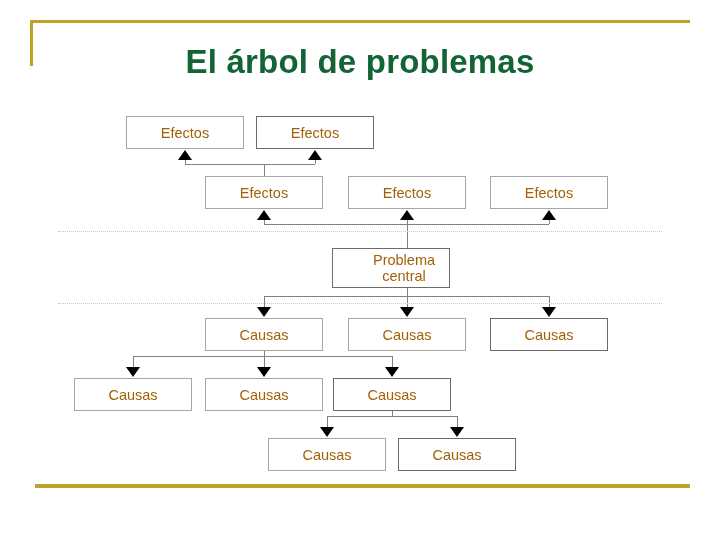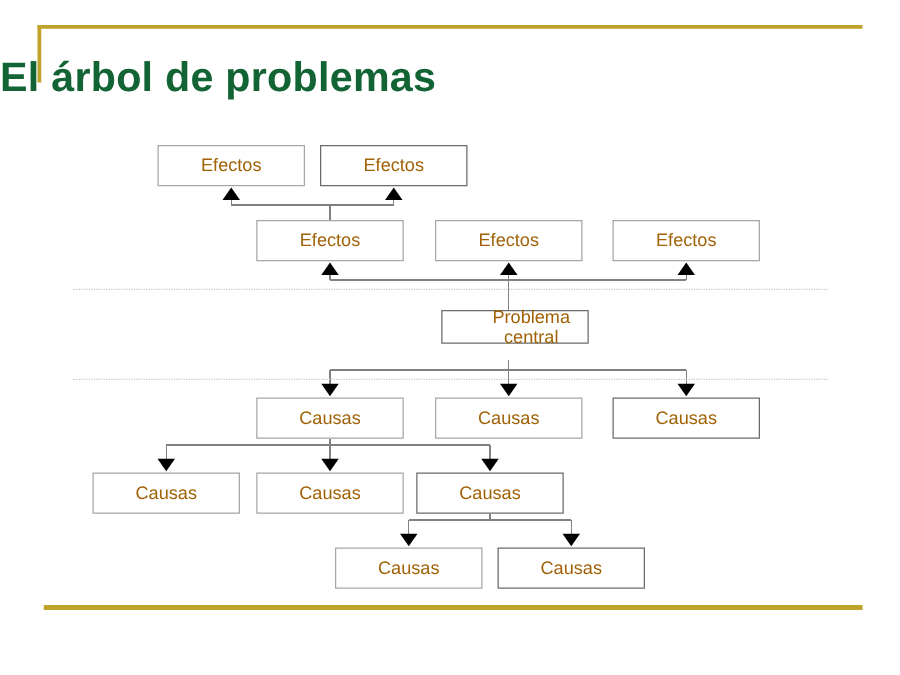--- a/index.html
+++ b/index.html
@@ -47,20 +47,21 @@
     height: 4px;
     background: #bfa22a;
   }
 
   
   #title {
     position: absolute;
     left: 0;
     top: 42px;
     width: 720px;
+    text-align: center;
     color: #136434;
     font-size: 33px;
     font-weight: bold;
     letter-spacing: 0.2px;
     line-height: 40px;
   }
 
   
   #diagram {
     position: absolute;
@@ -148,21 +149,21 @@
         <polygon points="327,437 320,427 334,427" fill="#000000"></polygon>
         <line x1="457" y1="416" x2="457" y2="427" stroke="#808080" stroke-width="1" shape-rendering="crispEdges"></line>
         <polygon points="457,437 450,427 464,427" fill="#000000"></polygon>
       </svg>
     <div id="nodes">
         <div class="node" style="left: 126px; top: 116px; width: 118px; height: 33px;">Efectos</div>
         <div class="node strong" style="left: 256px; top: 116px; width: 118px; height: 33px;">Efectos</div>
         <div class="node" style="left: 205px; top: 176px; width: 118px; height: 33px;">Efectos</div>
         <div class="node" style="left: 348px; top: 176px; width: 118px; height: 33px;">Efectos</div>
         <div class="node" style="left: 490px; top: 176px; width: 118px; height: 33px;">Efectos</div>
-        <div class="node strong" style="left: 353px; top: 248px; width: 118px; height: 27px; padding-left: 26px;">Problema
+        <div class="node strong" style="left: 332px; top: 248px; width: 118px; height: 40px; padding-left: 26px;">Problema
 central</div>
         <div class="node" style="left: 205px; top: 318px; width: 118px; height: 33px;">Causas</div>
         <div class="node" style="left: 348px; top: 318px; width: 118px; height: 33px;">Causas</div>
         <div class="node strong" style="left: 490px; top: 318px; width: 118px; height: 33px;">Causas</div>
         <div class="node" style="left: 74px; top: 378px; width: 118px; height: 33px;">Causas</div>
         <div class="node" style="left: 205px; top: 378px; width: 118px; height: 33px;">Causas</div>
         <div class="node strong" style="left: 333px; top: 378px; width: 118px; height: 33px;">Causas</div>
         <div class="node" style="left: 268px; top: 438px; width: 118px; height: 33px;">Causas</div>
         <div class="node strong" style="left: 398px; top: 438px; width: 118px; height: 33px;">Causas</div>
       </div>

